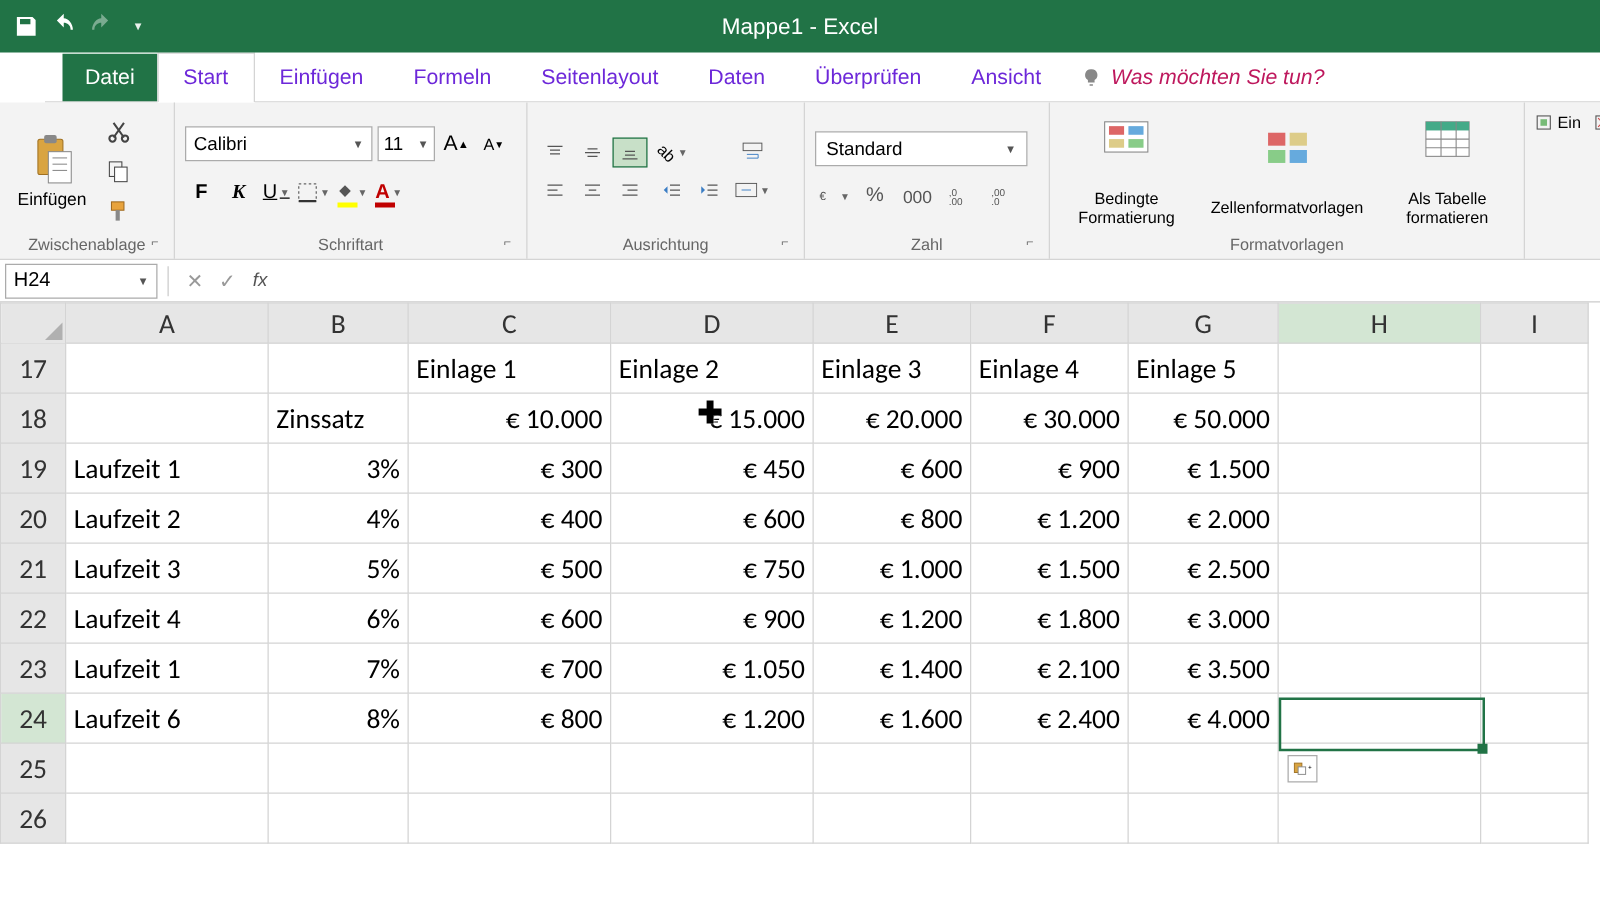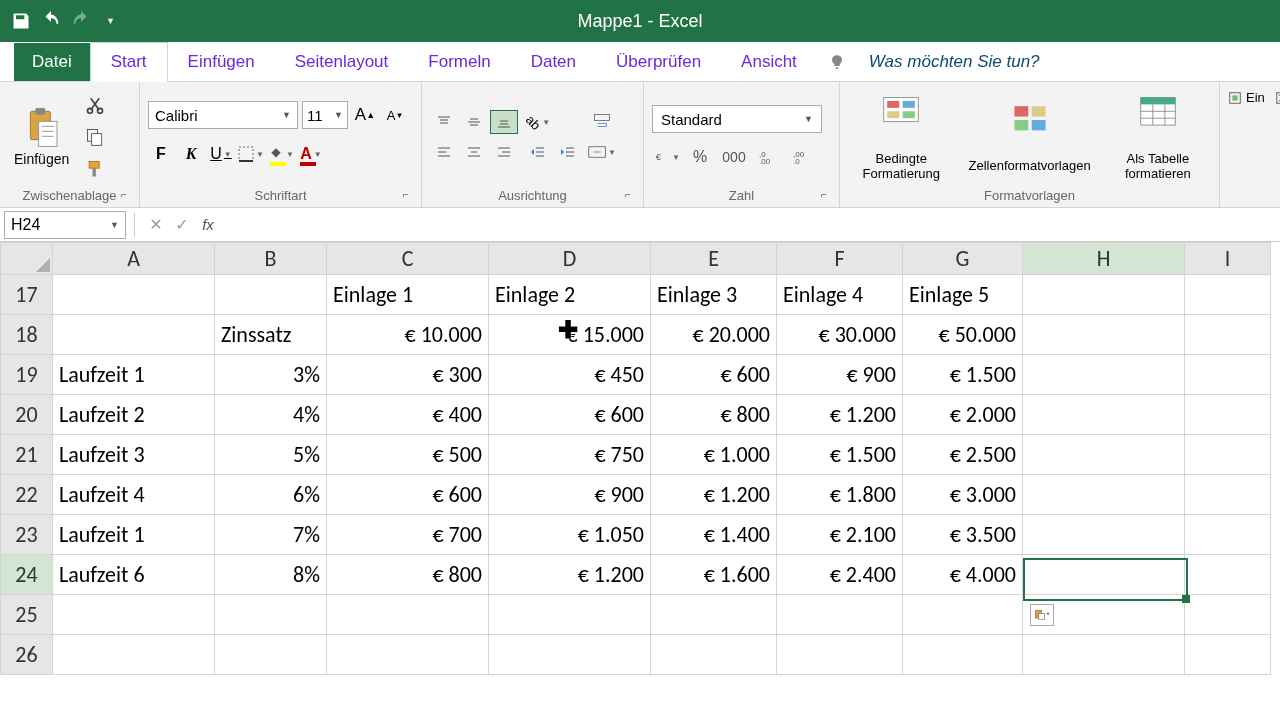--- a/index.html
+++ b/index.html
@@ -7,25 +7,25 @@
 
 
 .title-bar { background: #217346; height: 42px; display: flex; align-items: center; color: #fff; position: relative; }
 .qat { display: flex; align-items: center; gap: 8px; padding-left: 10px; }
 .qat-icon { width: 22px; height: 22px; display: flex; align-items: center; justify-content: center; fill: #fff; }
 .redo-icon { opacity: 0.4; }
 .qat-drop { font-size: 9px; opacity: 0.9; margin-left: 6px; }
 .app-title { position: absolute; left: 50%; transform: translateX(-50%); font-size: 18px; }
 
 
-.tab-strip { background: #fff; height: 40px; display: flex; align-items: flex-end; padding-left: 14px; border-bottom: 1px solid #d4d4d4; }
+.tab-strip { background: #fff; height: 40px; display: flex; align-items: flex-end; padding-left: 14px; border-bottom: 1px solid #d4d4d4; margin-left: 36px; }
 .tab-datei { background: #217346; color: #fff; padding: 9px 18px; font-size: 17px; }
 .tab { padding: 9px 20px; font-size: 17px; color: #6d28d9; cursor: pointer; }
 .tab.active { background: #fff; border: 1px solid #d4d4d4; border-bottom: 1px solid #fff; margin-bottom: -1px; }
-.tell-me { display: flex; align-items: center; gap: 24px; color: #0c4a6e; font-size: 17px; padding: 9px 12px; font-style: italic; }
+.tell-me { display: flex; align-items: center; gap: 8px; color: #be185d; font-size: 17px; padding: 9px 12px; font-style: italic; }
 .bulb { width: 16px; height: 16px; }
 
 
 .ribbon { background: #f3f3f3; height: 126px; display: flex; border-bottom: 1px solid #d4d4d4; }
 .ribbon-group { border-right: 1px solid #d4d4d4; display: flex; flex-direction: column; padding: 4px 8px 2px; position: relative; }
 .group-label { font-size: 13px; color: #666; text-align: center; padding-bottom: 2px; }
 .group-body { flex: 1; display: flex; align-items: center; gap: 6px; }
 .dialog-launcher { position: absolute; right: 4px; bottom: 4px; width: 14px; height: 14px; font-size: 10px; color: #666; }
 
 
@@ -113,22 +113,22 @@
     </div>
     <span class="qat-drop">▼</span>
   </div>
   <div class="app-title">Mappe1 - Excel</div>
 </div>
 
 <div class="tab-strip">
   <div class="tab-datei">Datei</div>
   <div class="tab active">Start</div>
   <div class="tab">Einfügen</div>
+  <div class="tab">Formeln</div>
   <div class="tab">Seitenlayout</div>
-  <div class="tab">Formeln</div>
   <div class="tab">Daten</div>
   <div class="tab">Überprüfen</div>
   <div class="tab">Ansicht</div>
   <div class="tell-me">
     <svg class="bulb" viewBox="0 0 24 24">
         <path fill="#888" d="M12 2a7 7 0 00-4 13v3h8v-3a7 7 0 00-4-13zm-2 18h4v2h-4z"></path>
       </svg>
     <span>Was möchten Sie tun?</span>
   </div>
 </div>

